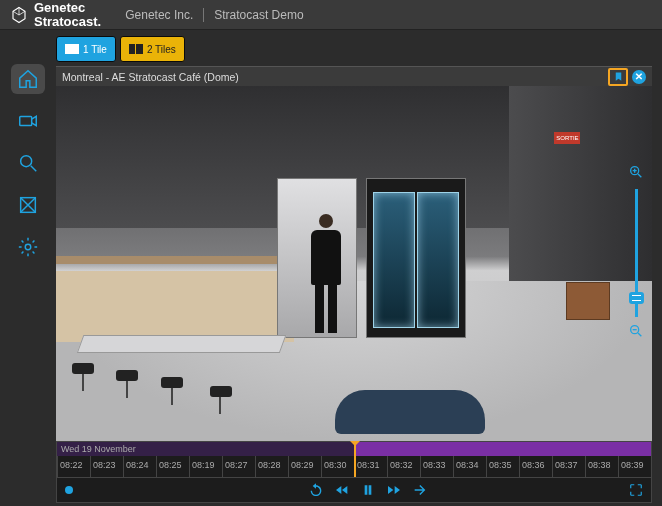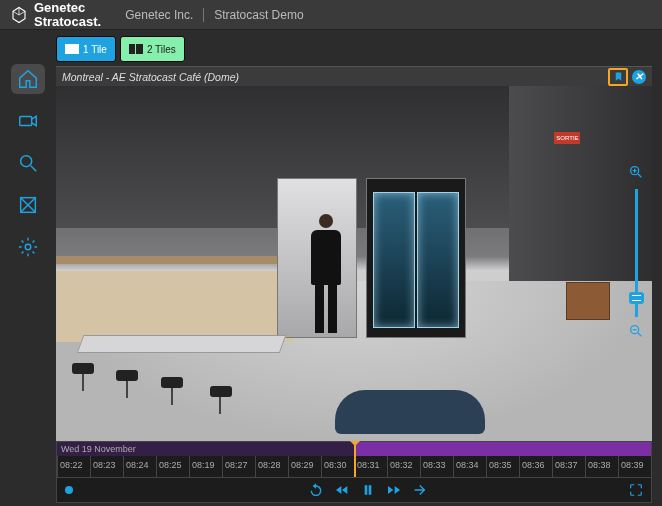--- a/index.html
+++ b/index.html
@@ -29,31 +29,31 @@
               align-items:center; justify-content:center; cursor:pointer; }
   .side-btn.active { background: #4a4a4a; }
   .side-btn svg { width: 22px; height: 22px; stroke: #1fa3e0; fill:none; stroke-width:1.6; }
   .main { flex:1; display:flex; flex-direction:column; padding: 0 10px 3px 0; }
   
   .tile-toolbar { height: 26px; margin: 6px 0 4px 0; display:flex; gap:4px; }
   .tile-btn { display:flex; align-items:center; gap:4px; padding:2px 8px;
               background:#1a1a1a; border:1px solid #0b0b0b; border-radius:3px;
               font-size:10px; color:#1fa3e0; cursor:pointer; }
   .tile-btn.active { background:#1fa3e0; color:#fff; }
-  .tile-btn.white { background:#86efac; color:#222; }
+  .tile-btn.white { background:#eab308; color:#222; }
   .tile-glyph { width:14px; height:10px; display:grid; gap:1px; }
   .tile-glyph span { background: currentColor; }
   .g1 { grid-template-columns: 1fr; grid-template-rows:1fr; }
   .g2 { grid-template-columns: 1fr 1fr; grid-template-rows:1fr; }
   .g4 { grid-template-columns: 1fr 1fr; grid-template-rows:1fr 1fr; }
   .g6 { grid-template-columns: 1fr 1fr 1fr; grid-template-rows:1fr 1fr; }
   
   .tile { flex:1; display:flex; flex-direction:column; min-height:0; }
   .tile-title { height:20px; background:#3b3b3b; border-top:1px solid #555;
-                display:flex; align-items:center; padding:0 6px; font-size:10.5px; color:#ddd;font-style:italic; }
+                display:flex; align-items:center; padding:0 6px; font-size:10.5px; color:#ddd; }
   .tile-title-actions { margin-left:auto; display:flex; align-items:center; gap:4px; }
   .bookmark-box { width:20px; height:18px; border:2px solid #f5a623; display:flex;
                   align-items:center; justify-content:center; border-radius:2px; cursor:pointer; }
   .bookmark-box svg { width:11px; height:11px; fill:#1fa3e0; }
   .close-dot { width:14px; height:14px; border-radius:50%; background:#1fa3e0;
                display:flex; align-items:center; justify-content:center; color:#fff;
                font-size:10px; font-weight:700; cursor:pointer; }
   .video { flex:1; position:relative; overflow:hidden; background:
            linear-gradient(180deg,#3a3a3c 0%, #7b7b7d 48%, #cfcfd0 52%, #b7b7b8 100%); }
   

